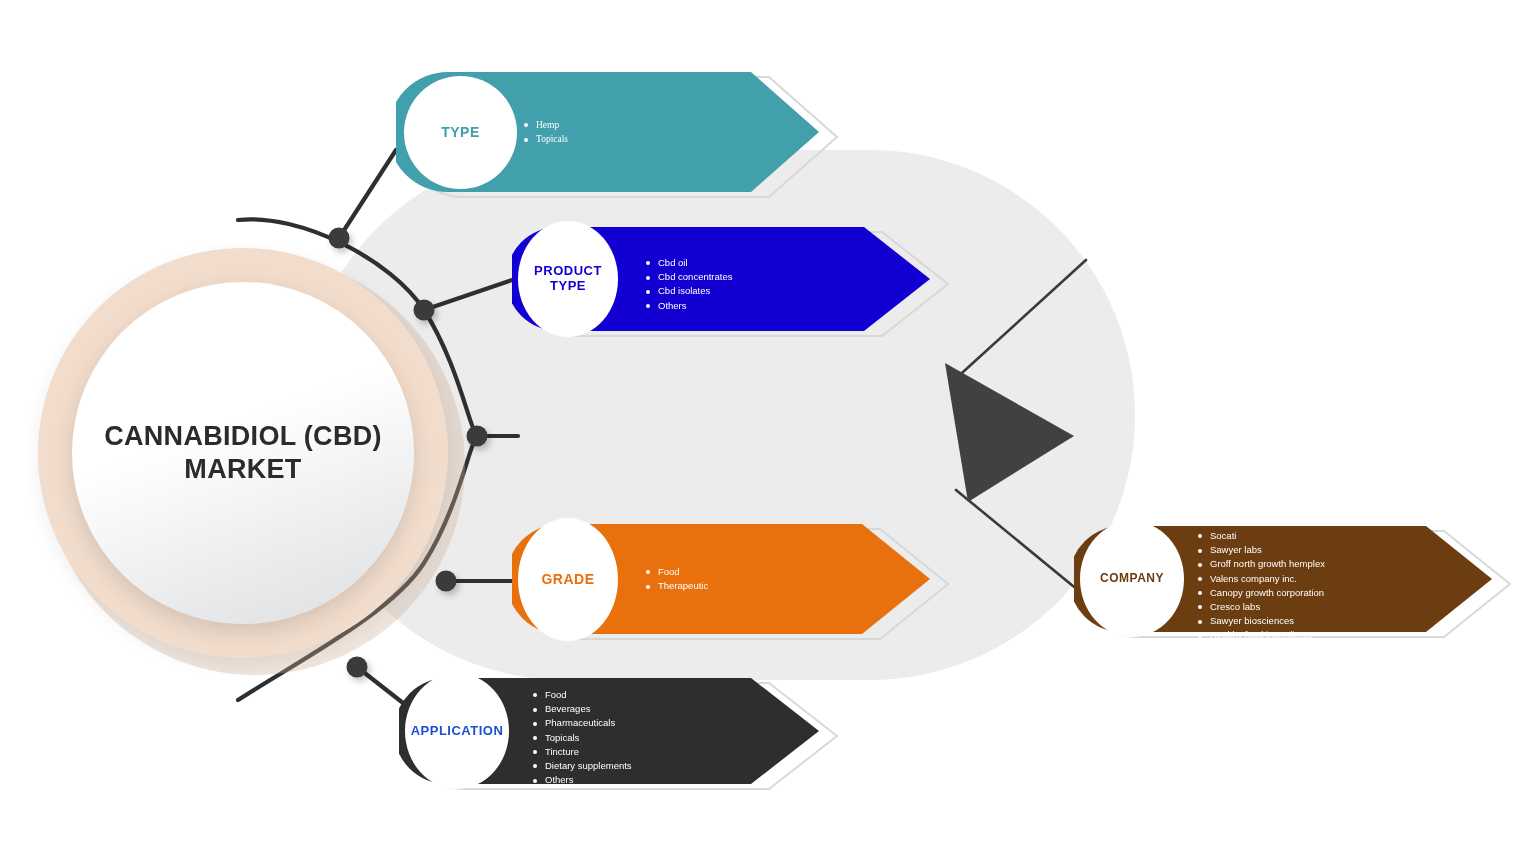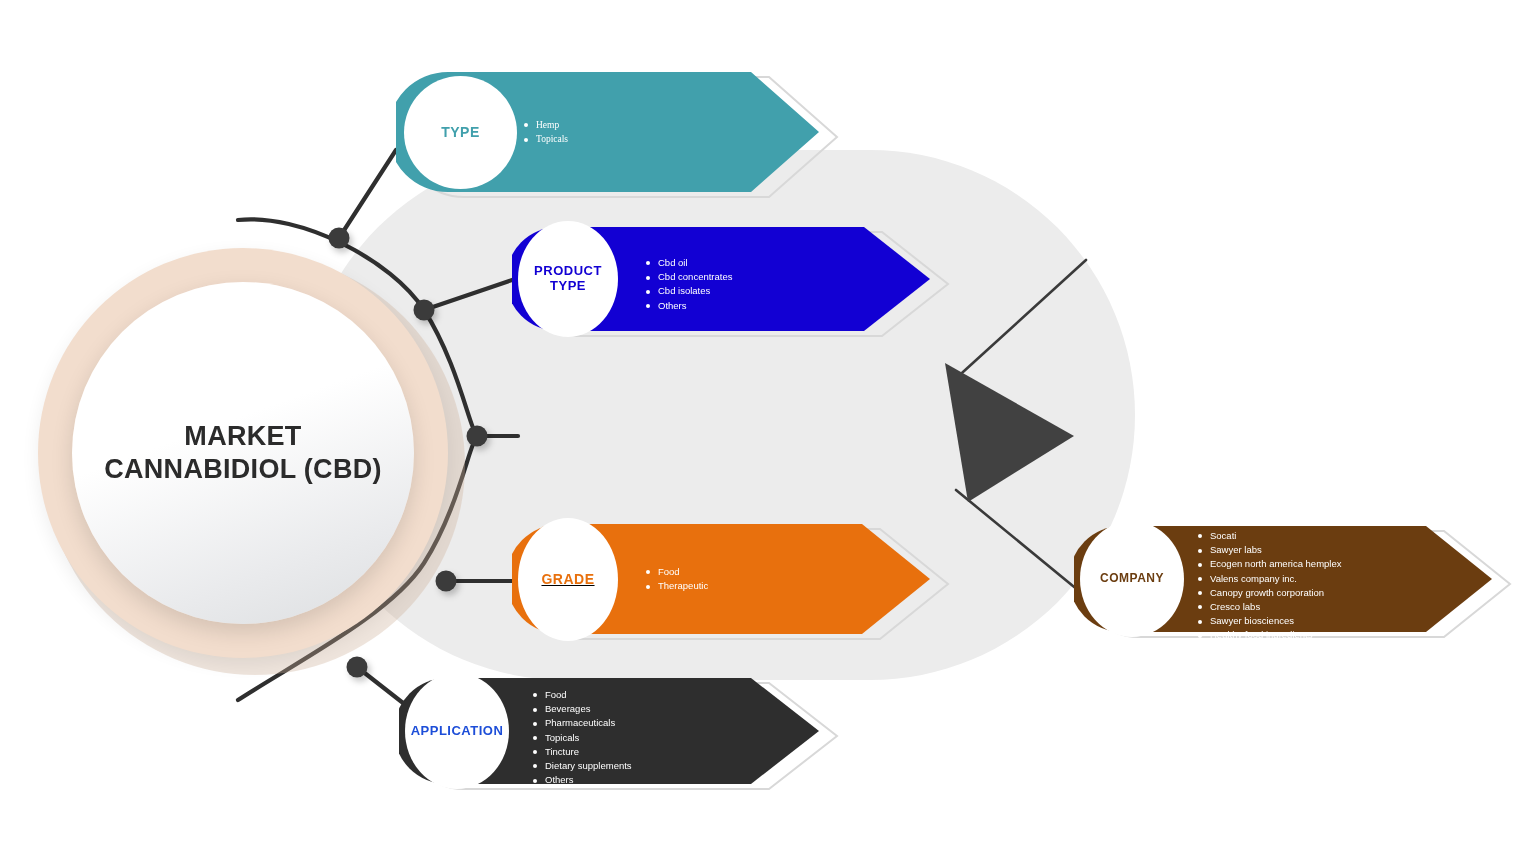--- a/index.html
+++ b/index.html
@@ -71,22 +71,22 @@
     <circle cx="424" cy="310" r="10.5" fill="#3a3a3a" filter="url(#dotsh)"></circle>
     <circle cx="477" cy="436" r="10.5" fill="#3a3a3a" filter="url(#dotsh)"></circle>
     <circle cx="446" cy="581" r="10.5" fill="#3a3a3a" filter="url(#dotsh)"></circle>
     <circle cx="357" cy="667" r="10.5" fill="#3a3a3a" filter="url(#dotsh)"></circle>
   </svg>
 
   <div class="hub-ring-sh" style="left:45px;top:255px;width:420px;height:420px;"></div>
   <div class="hub-ring" style="left:38px;top:248px;width:410px;height:410px;"></div>
   <div class="hub-inner" style="left:72px;top:282px;width:342px;height:342px;">
     <div>
+      <div class="hub-title">CANNABIDIOL (CBD)</div>
       <div class="hub-title">MARKET</div>
-      <div class="hub-title">CANNABIDIOL (CBD)</div>
     </div>
   </div>
 
   <div class="banner" style="left:396px;top:70px;width:440px;height:125px;">
     <svg class="ghost" style="left:18px;top:5px;" width="425" height="125" viewBox="0 0 425 125">
       <path d="M50,2 H355 L423,62 L355,122 H50 A48,48 0 0 1 50,2 Z" fill="none" stroke="#d8d8d8" stroke-width="2"></path>
     </svg>
     <svg class="body" style="left:0;top:0;" width="425" height="125" viewBox="0 0 425 125">
       <path d="M52,2 H355 L423,62 L355,122 H52 A50,50 0 0 1 52,2 Z" fill="#41a0ac"></path>
     </svg>
@@ -125,21 +125,21 @@
   </div>
 
 
   <div class="banner" style="left:512px;top:522px;width:440px;height:120px;">
     <svg class="ghost" style="left:18px;top:5px;" width="420" height="115" viewBox="0 0 420 115">
       <path d="M47,2 H350 L418,57 L350,112 H47 A45,45 0 0 1 47,2 Z" fill="none" stroke="#d8d8d8" stroke-width="2"></path>
     </svg>
     <svg class="body" style="left:0;top:0;" width="420" height="115" viewBox="0 0 420 115">
       <path d="M49,2 H350 L418,57 L350,112 H49 A47,47 0 0 1 49,2 Z" fill="#e8700d"></path>
     </svg>
-    <div class="circ" style="left:6px;top:-4px;width:100px;height:123px;font-size:14px;text-decoration:underline;">
+    <div class="circ" style="left:6px;top:-4px;width:100px;height:123px;font-size:14px;">
       <span style="color:#e8700d">GRADE</span>
     </div>
     <div class="bullets" style="left:134px;top:45px;">
       <ul>
         <li>Food</li>
         <li>Therapeutic</li>
       </ul>
     </div>
   </div>
 
@@ -178,21 +178,21 @@
     <svg class="body" style="left:0;top:0;" width="420" height="110" viewBox="0 0 420 110">
       <path d="M48,2 H352 L418,55 L352,108 H48 A46,46 0 0 1 48,2 Z" fill="#6b3d10"></path>
     </svg>
     <div class="circ" style="left:6px;top:-3px;width:104px;height:116px;font-size:12px;">
       <span style="color:#6b3d10">COMPANY</span>
     </div>
     <div class="bullets" style="left:124px;top:7px;">
       <ul>
         <li>Socati</li>
         <li>Sawyer labs</li>
-        <li>Ecogen north america hemplex</li>
+        <li>Groff north growth hemplex</li>
         <li>Valens company inc.</li>
         <li>Canopy growth corporation</li>
         <li>Cresco labs</li>
         <li>Sawyer biosciences</li>
         <li>Healthy food ingredients</li>
         <li>Knd labs</li>
         <li>Open book extracts</li>
       </ul>
     </div>
   </div>

